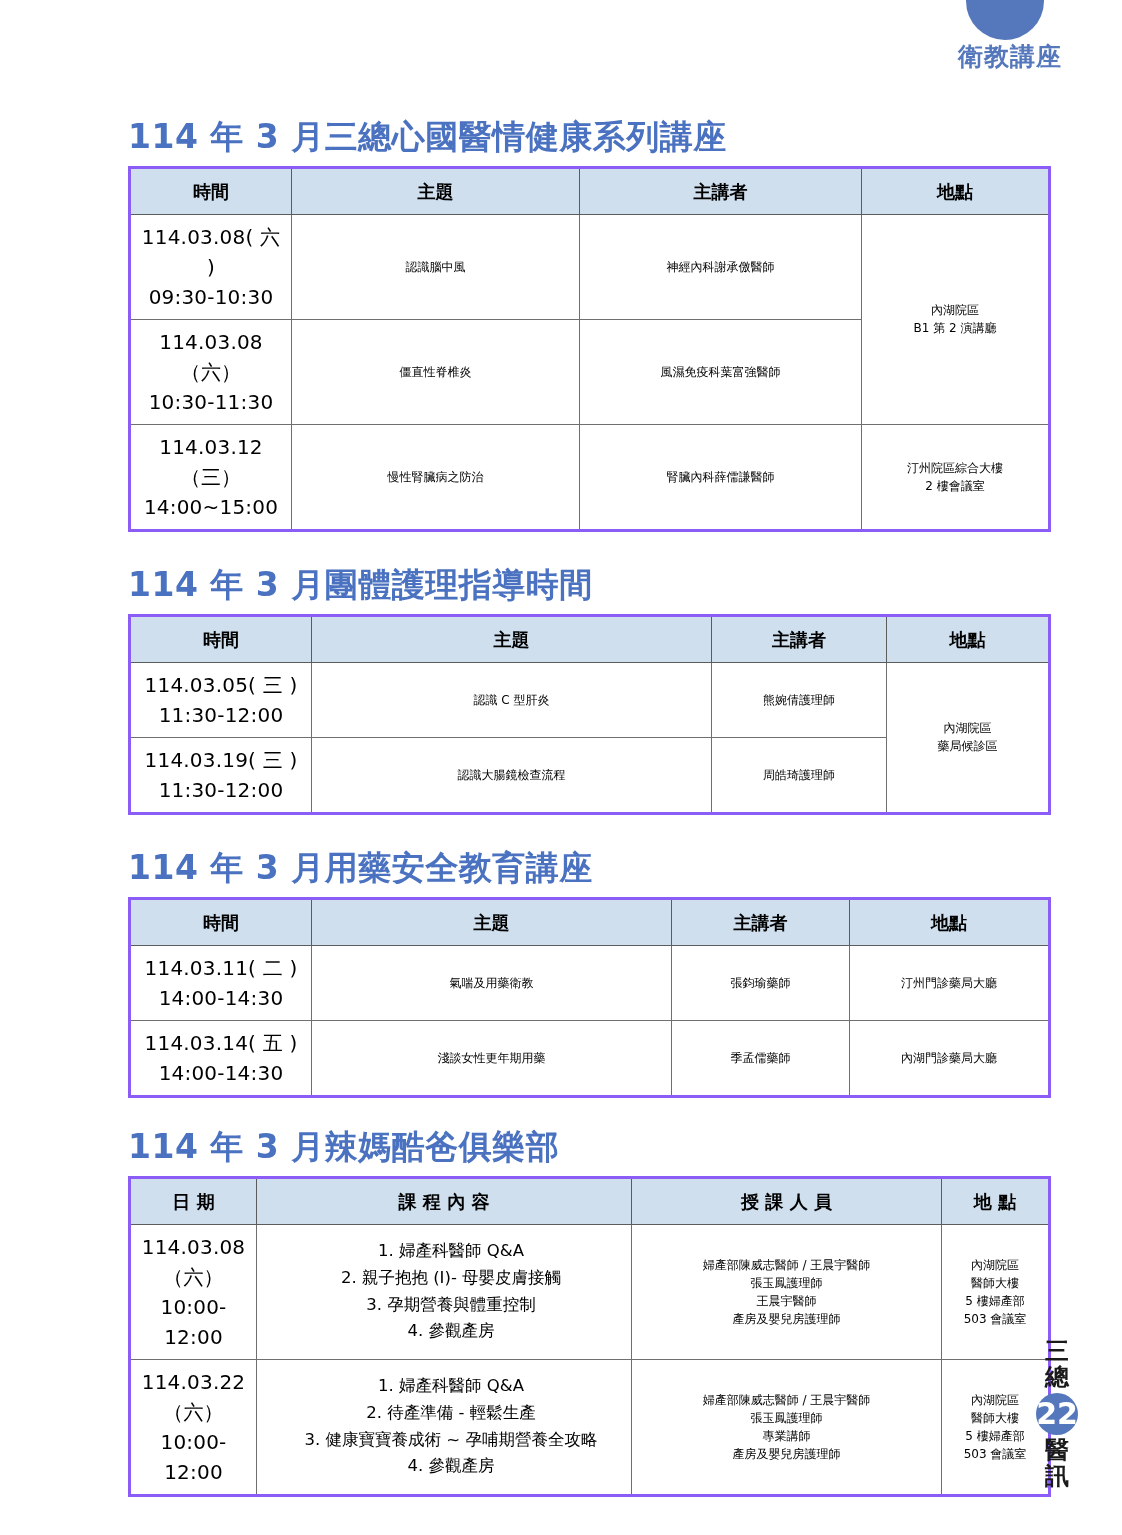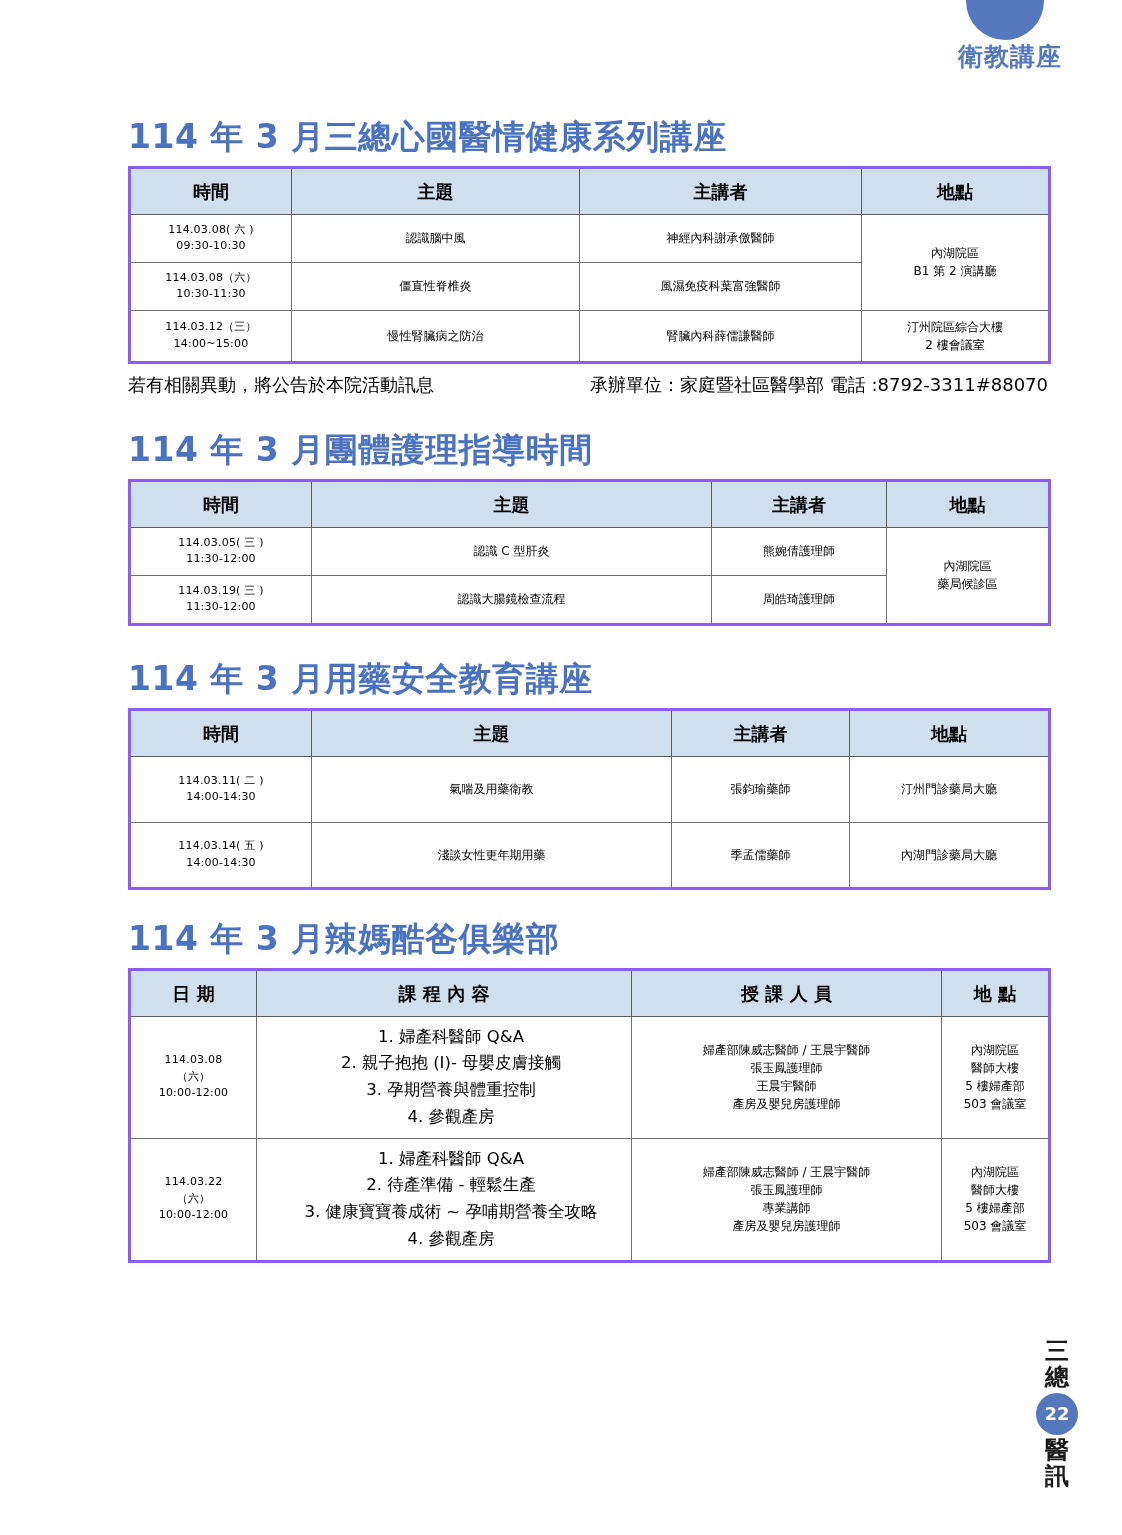--- a/index.html
+++ b/index.html
@@ -82,21 +82,21 @@
     color: #000;
   }
   table.sched thead th {
     background: #cfdfee;
     font-weight: bold;
     font-size: 18px;
     padding: 9px 4px;
     border-color: #5c5c5c;
   }
   table.sched td.timecell {
-    font-size: 11px;
+    font-size: 20px;
     letter-spacing: 0.2px;
   }
   table.sched td.listcell {
     text-align: center;
     padding-left: 18px;
     font-size: 16.5px;
     line-height: 1.62;
   }
   table.sched td.listcell .li { white-space: nowrap; }
   .cellline { display: block; }
@@ -140,21 +140,21 @@
     color: #1a1a1a;
     line-height: 1.06;
   }
   .side-footer .glyph { display: block; }
   .page-badge {
     width: 42px;
     height: 42px;
     border-radius: 50%;
     background: #5577bb;
     color: #ffffff;
-    font-size: 18px;
+    font-size: 30px;
     font-weight: bold;
     line-height: 42px;
     margin: 3px auto 3px auto;
     text-align: center;
   }
 </style>
 </head>
 <body>
 
 <div id="page">
@@ -209,24 +209,20 @@
             </td>
             <td>慢性腎臟病之防治</td>
             <td>腎臟內科薛儒謙醫師</td>
             <td>
               <span class="cellline">汀州院區綜合大樓</span>
               <span class="cellline">2 樓會議室</span>
             </td>
           </tr>
         </tbody>
       </table>
-      <div class="note-row">
-        <span class="left">若有相關異動，將公告於本院活動訊息</span>
-        <span class="right">承辦單位：家庭暨社區醫學部 電話 :8792-3311#88070</span>
-      </div>
     </div>
 
     <div class="spacer-xl"></div>
 
     <div class="section">
       <h2 class="section-title">114 年 3 月團體護理指導時間</h2>
       <table class="sched">
         <colgroup>
           <col style="width:182px">
             <col style="width:400px">

